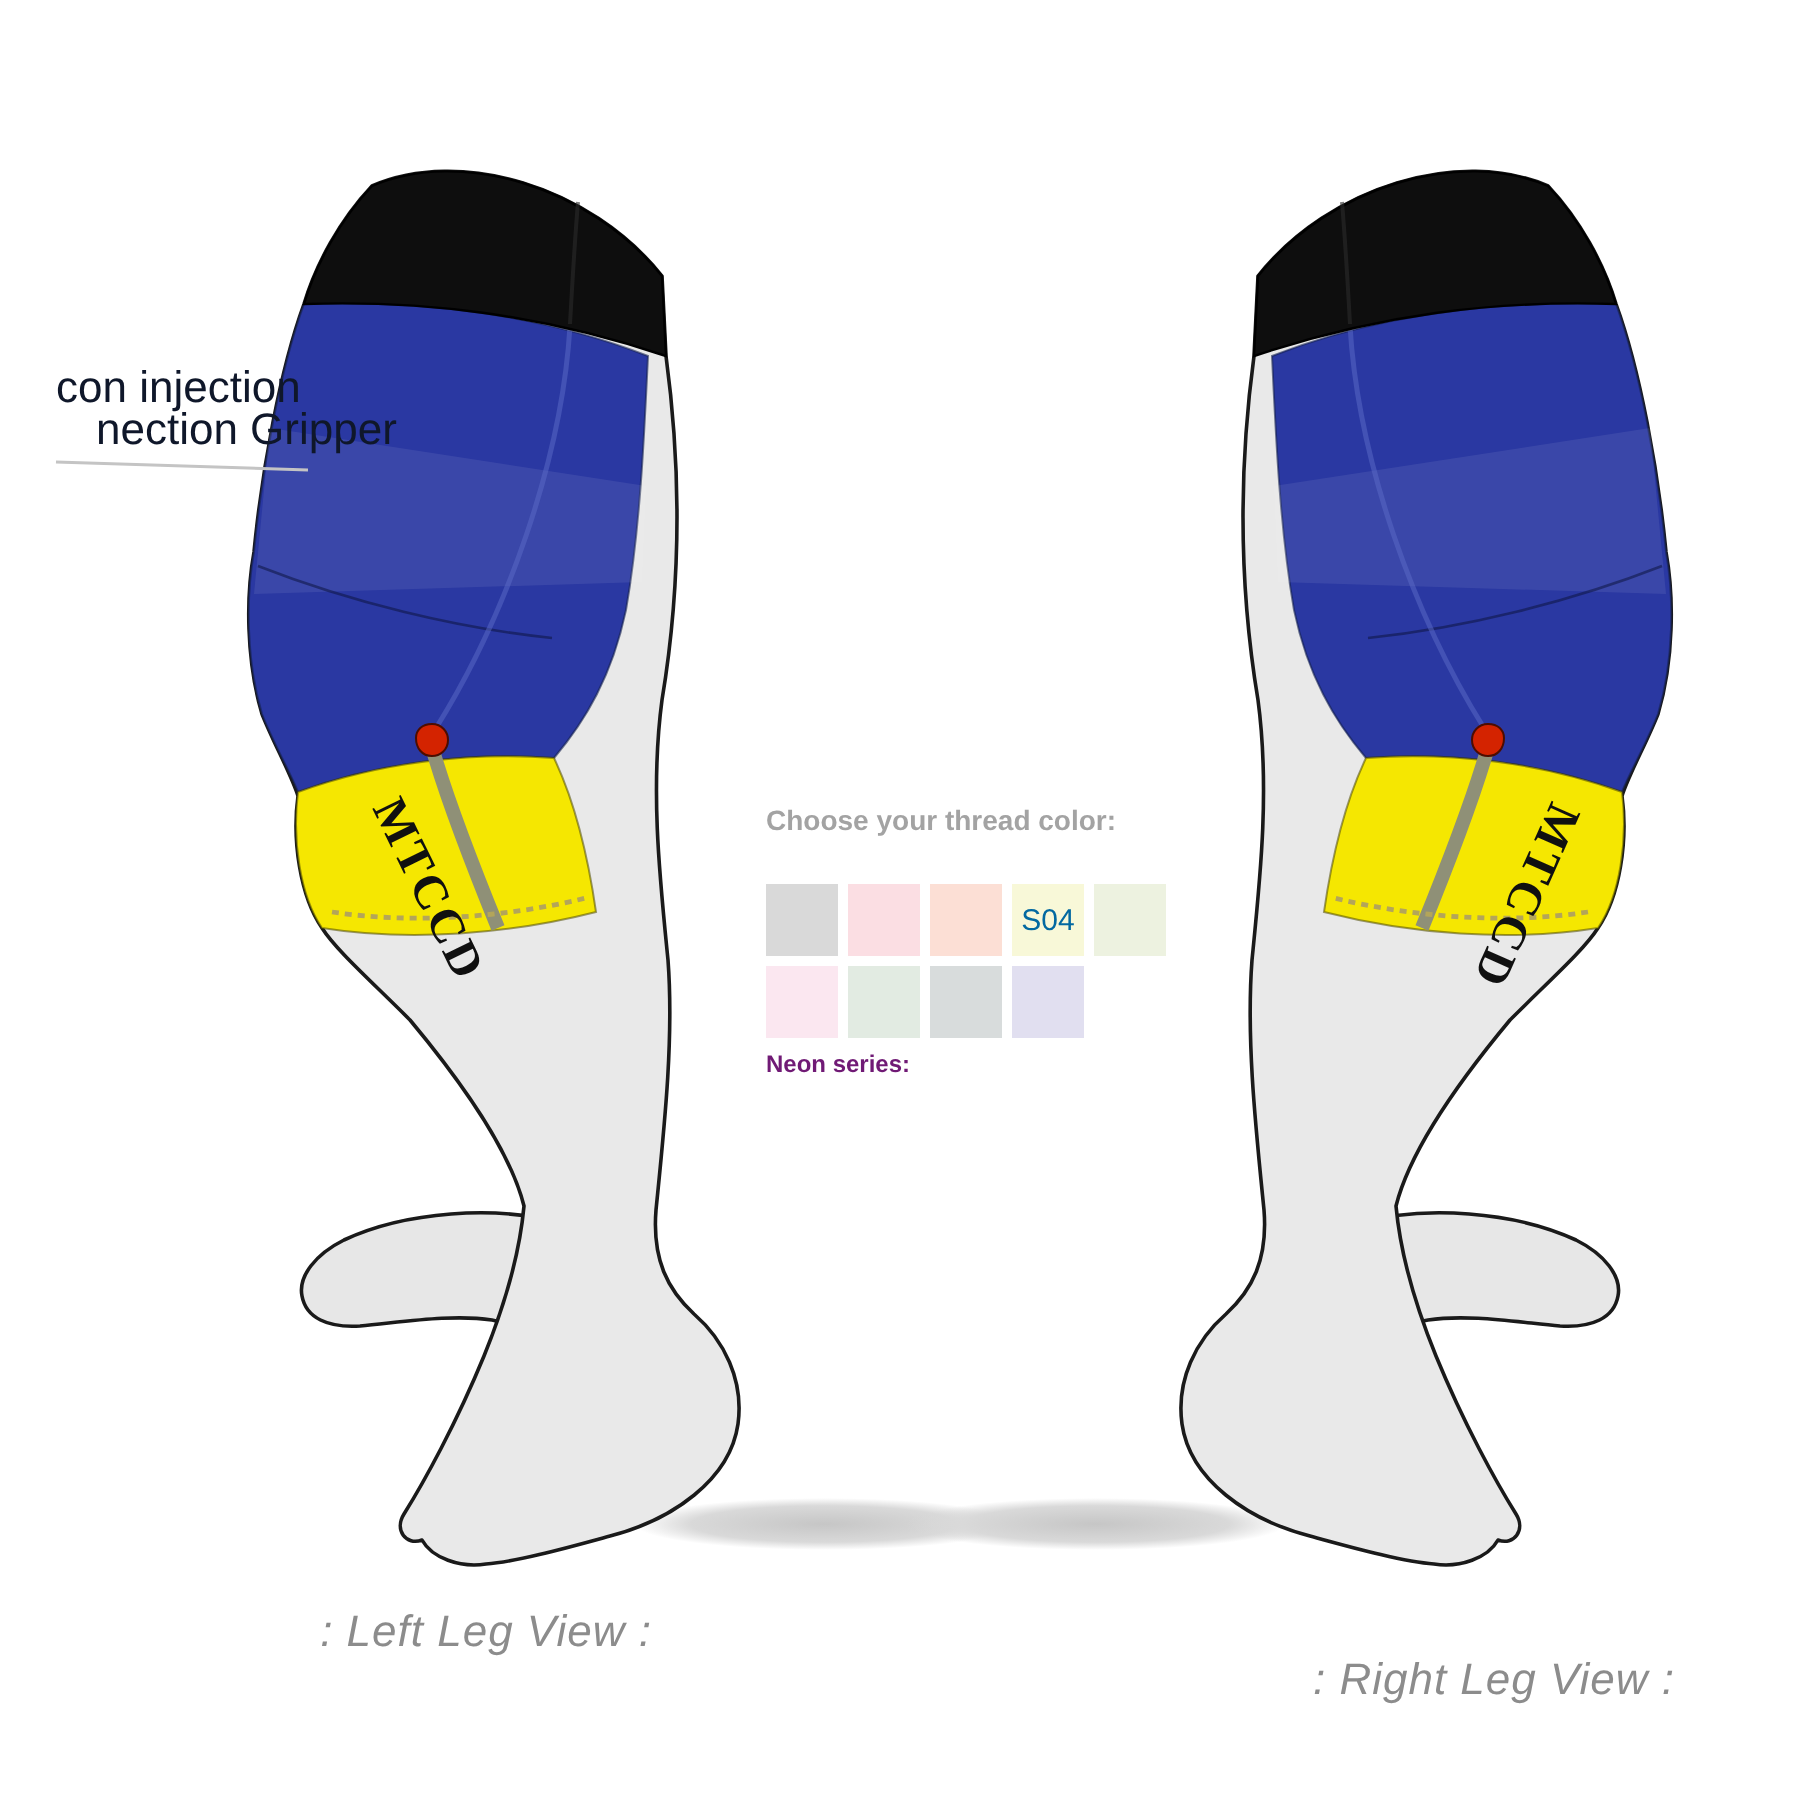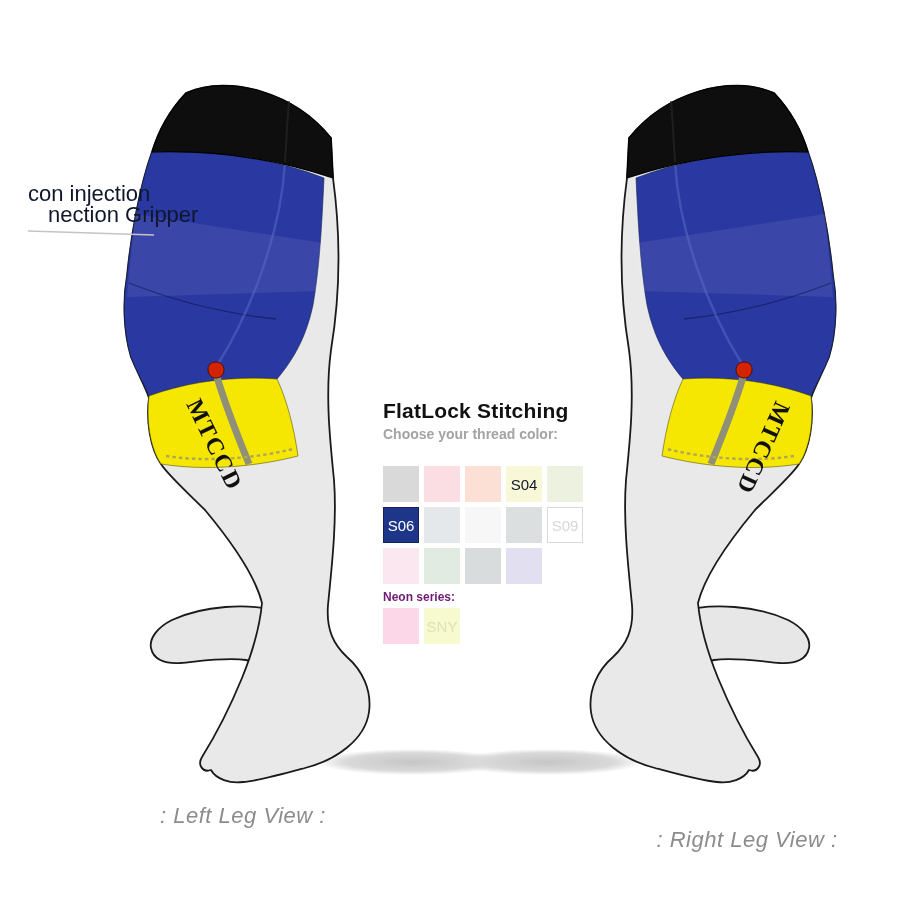--- a/index.html
+++ b/index.html
@@ -110,57 +110,37 @@
   <text transform="translate(186,404) rotate(64)" font-family="Liberation Serif, serif" font-weight="bold" font-size="24" letter-spacing="1.5" fill="#101010">MTCCD</text>
   <text transform="translate(776,400) rotate(114)" font-family="Liberation Serif, serif" font-weight="bold" font-size="24" letter-spacing="1.5" fill="#101010">MTCCD</text>
 
   <path d="M 28,231 L 154,235" stroke="#c4c4c4" stroke-width="1.5" fill="none"></path>
 </svg>
 
 <div class="annot annot1">con injection</div>
 <div class="annot annot2">nection Gripper</div>
 
 <div class="picker">
-  <div class="picker-title">FlatLock Stitching</div>
   <div class="picker-sub">Choose your thread color:</div>
   <div>
         <div class="swatch-row">
           <div class="swatch" style="background: rgb(217, 217, 217);"></div>
           <div class="swatch" style="background: rgb(251, 222, 227);"></div>
           <div class="swatch" style="background: rgb(252, 223, 213);"></div>
           <div class="swatch" style="background: rgb(248, 248, 216);">
-            <span style="color: #0f172a;">S04</span>
+            <span style="color: #0369a1;">S04</span>
           </div>
           <div class="swatch" style="background: rgb(237, 242, 224);"></div>
-        </div>
-        <div class="swatch-row">
-          <div class="swatch selected" style="background: rgb(29, 54, 137);">
-            <span style="color: rgb(255, 255, 255);">S06</span>
-          </div>
-          <div class="swatch" style="background: rgb(229, 232, 234);"></div>
-          <div class="swatch" style="background: rgb(247, 247, 247);"></div>
-          <div class="swatch" style="background: rgb(220, 223, 224);"></div>
-          <div class="swatch bordered" style="background: rgb(255, 255, 255);">
-            <span style="color: rgb(215, 215, 215);">S09</span>
-          </div>
         </div>
         <div class="swatch-row">
           <div class="swatch" style="background: rgb(251, 231, 240);"></div>
           <div class="swatch" style="background: rgb(226, 235, 226);"></div>
           <div class="swatch" style="background: rgb(216, 220, 220);"></div>
           <div class="swatch" style="background: rgb(225, 223, 240);"></div>
         </div>
       </div>
   <div class="neon-label">Neon series:</div>
-  <div>
-        <div class="swatch-row">
-          <div class="swatch" style="background: rgb(251, 215, 231);"></div>
-          <div class="swatch" style="background: rgb(247, 249, 207);">
-            <span style="color: rgb(223, 226, 180);">SNY</span>
-          </div>
-        </div>
-      </div>
 </div>
 
 <div class="caption caption-left">: Left Leg View :</div>
 <div class="caption caption-right">: Right Leg View :</div>
 
 </div>
 
 </body></html>

